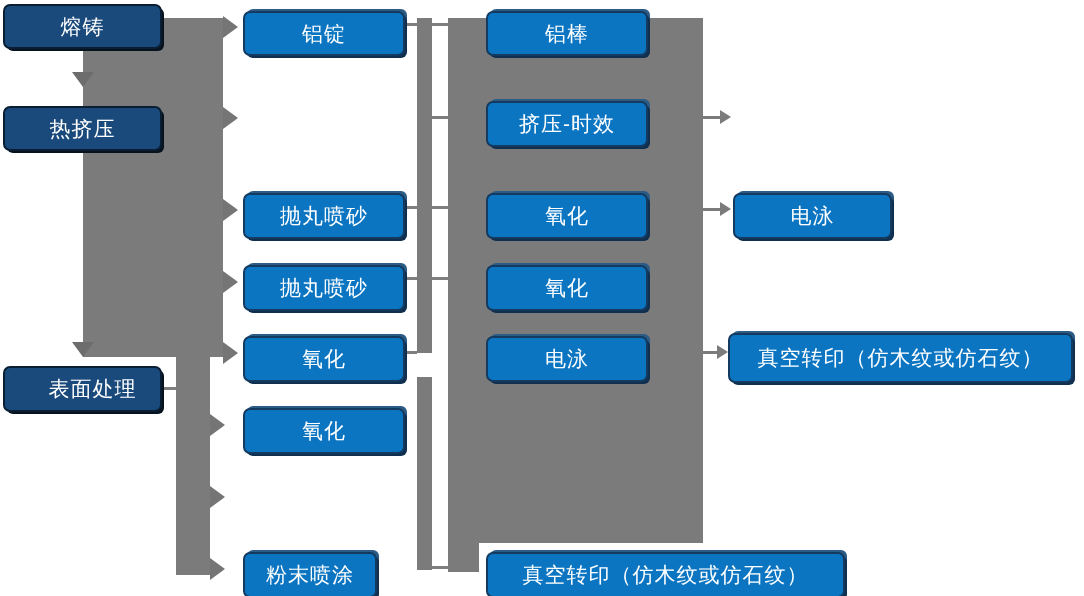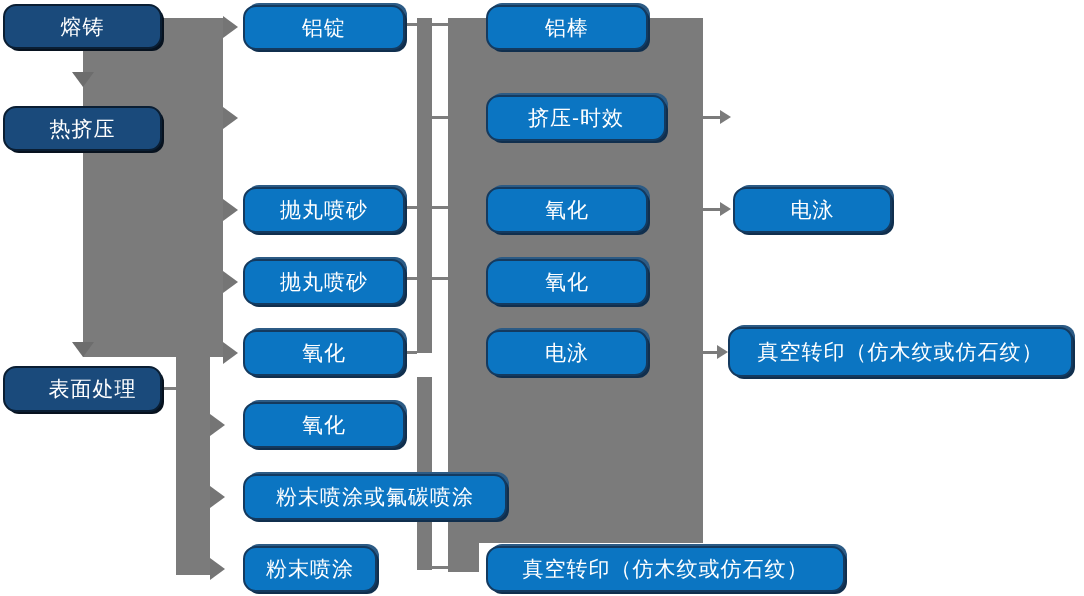--- a/index.html
+++ b/index.html
@@ -14,25 +14,26 @@
     border-top:11px solid transparent;border-bottom:11px solid transparent;border-left:15px solid #757575;}
   .tri-right-sm{position:absolute;width:0;height:0;z-index:1;
     border-top:7px solid transparent;border-bottom:7px solid transparent;border-left:11px solid #7b7b7b;}
   .tri-down{position:absolute;width:0;height:0;z-index:1;
     border-left:11px solid transparent;border-right:11px solid transparent;border-top:15px solid #6d6d6d;}
   .thinline{position:absolute;background:#7b7b7b;height:3px;z-index:1;}
   
   .node{
     position:absolute;z-index:2;display:flex;align-items:center;justify-content:center;
     color:#ffffff;font-size:21px;font-weight:500;letter-spacing:1px;
-    border-radius:13px;box-sizing:border-box;text-align:center;white-space:nowrap;
+    border-radius:7px;box-sizing:border-box;text-align:center;white-space:nowrap;
   }
   .node.bright{
     background:#0b75c2;border:2px solid #143a5f;
     box-shadow:3px 3px 0 -1px #102f4e, 3px -3px 0 -1px #2c5b85;
+    margin-top:6px;
   }
   .node.dark{
     background:#1a4a7b;border:2px solid #0a1e33;
     box-shadow:3px 3px 0 -1px #07121f;
   }
 </style>
 </head>
 <body>
 
 <div id="canvas">
@@ -76,25 +77,24 @@
 
   <div class="node dark" style="left:3px;top:4px;width:159px;height:45px;">熔铸</div>
   <div class="node dark" style="left:3px;top:95px;width:159px;height:45px;margin-top:11px;">热挤压</div>
   <div class="node dark" style="left:3px;top:366px;width:159px;height:46px;padding-left:20px;">表面处理</div>
 
   <div class="node bright" style="left:243px;top:5px;width:162px;height:45px;">铝锭</div>
   <div class="node bright" style="left:243px;top:187px;width:162px;height:46px;">抛丸喷砂</div>
   <div class="node bright" style="left:243px;top:259px;width:162px;height:46px;">抛丸喷砂</div>
   <div class="node bright" style="left:243px;top:330px;width:162px;height:46px;">氧化</div>
   <div class="node bright" style="left:243px;top:402px;width:162px;height:46px;">氧化</div>
-  <div class="node bright" style="left:243px;top:474px;width:264px;height:46px;">粉末喷涂或氟碳喷涂</div>
   <div class="node bright" style="left:243px;top:546px;width:134px;height:46px;">粉末喷涂</div>
 
   <div class="node bright" style="left:486px;top:5px;width:162px;height:45px;">铝棒</div>
-  <div class="node bright" style="left:486px;top:95px;width:180px;height:46px;">挤压-时效</div>
+  <div class="node bright" style="left:486px;top:95px;width:162px;height:46px;">挤压-时效</div>
   <div class="node bright" style="left:486px;top:187px;width:162px;height:46px;">氧化</div>
   <div class="node bright" style="left:486px;top:259px;width:162px;height:46px;">氧化</div>
   <div class="node bright" style="left:486px;top:330px;width:162px;height:46px;">电泳</div>
   <div class="node bright" style="left:486px;top:546px;width:359px;height:46px;">真空转印（仿木纹或仿石纹）</div>
 
   <div class="node bright" style="left:733px;top:187px;width:159px;height:46px;">电泳</div>
   <div class="node bright" style="left:728px;top:327px;width:345px;height:50px;">真空转印（仿木纹或仿石纹）</div>
 
 </div>
 

